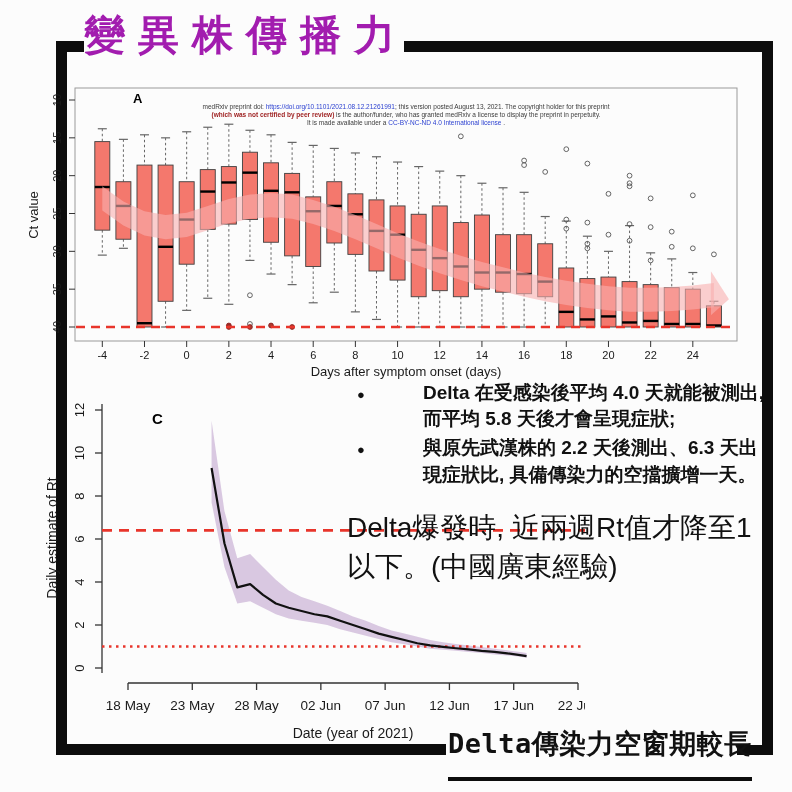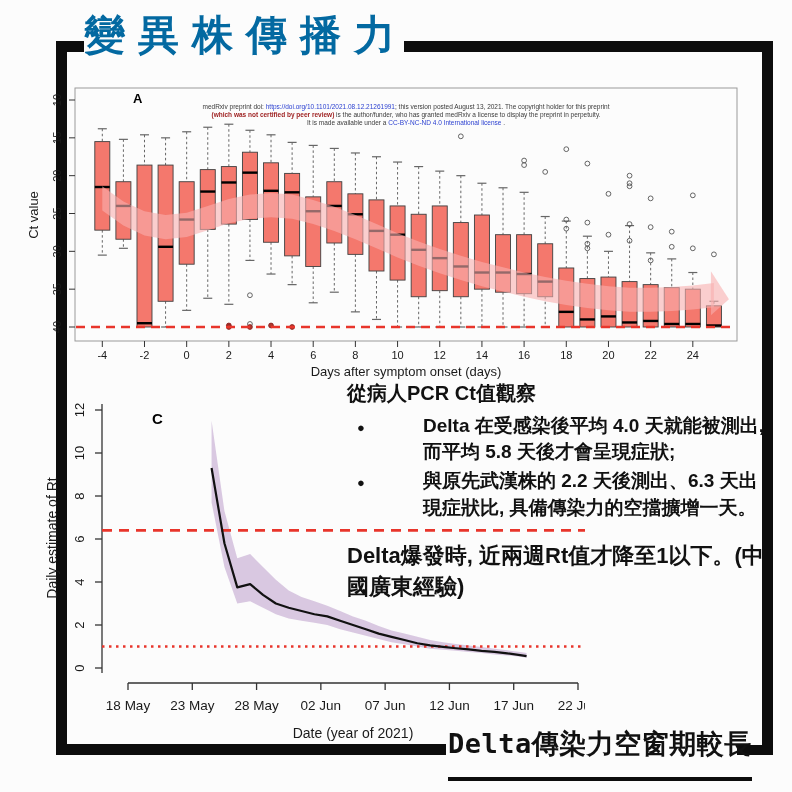--- a/index.html
+++ b/index.html
@@ -11,31 +11,31 @@
   }
   .fbar{position:absolute;background:#0d0d0d;}
   #f-left{left:56px;top:41px;width:11px;height:714px;}
   #f-stub-tl{left:56px;top:41px;width:28px;height:11px;}
   #f-top{left:404px;top:41px;width:369px;height:11px;}
   #f-right{left:762px;top:41px;width:11px;height:714px;}
   #f-bottom{left:56px;top:744px;width:390px;height:11px;}
   #f-corner-h{left:737px;top:745px;width:36px;height:10px;}
   .title{
     position:absolute;left:84px;top:8px;margin:0;
-    font-size:41px;font-weight:900;letter-spacing:13px;color:#0369a1;
+    font-size:41px;font-weight:900;letter-spacing:13px;color:#a21caf;
     white-space:nowrap;
   }
   .chartA{position:absolute;left:25px;top:82px;width:715px;height:300px;}
   .chartC{position:absolute;left:40px;top:388px;width:545px;height:368px;}
   .notes{position:absolute;left:347px;top:380px;width:418px;}
   .nh{font-size:20px;font-weight:700;margin-bottom:6px;}
   .brow{display:flex;font-size:19px;font-weight:700;line-height:1.38;margin-bottom:3px;}
   .dot{flex:0 0 30px;font-size:13px;padding-top:6px;padding-left:10px;}
   .btxt{flex:1;margin-left:36px;}
-  .npara{font-size:22px;font-weight:700;line-height:1.4;margin-top:20px;}
+  .npara{font-size:28px;font-weight:400;line-height:1.4;margin-top:20px;}
   .caption{
     position:absolute;left:448px;top:726px;
     font-size:27px;font-weight:700;letter-spacing:0.5px;
     font-family:"DejaVu Sans Mono","Liberation Sans",sans-serif;
     border-bottom:4px solid #0d0d0d;padding-bottom:15px;white-space:nowrap;
   }
   text{font-family:"Liberation Sans","DejaVu Sans",sans-serif;}
 </style>
 </head>
 <body>
@@ -337,21 +337,20 @@
     <text x="537.995" y="322" text-anchor="middle" font-size="13.5" fill="#1a1a1a">22 Jun</text>
     <text x="313" y="350" text-anchor="middle" font-size="14" fill="#1a1a1a">Date (year of 2021)</text>
     <polygon points="171.57049999999998,32.75 184.4275,123.05000000000001 197.28449999999998,170.35000000000002 210.1415,166.05 222.99849999999998,178.95 235.8555,191.85000000000002 248.71249999999998,202.6 261.5695,209.05 274.4265,213.35 287.2835,217.65 300.1405,223.025 312.9975,228.4 325.8545,232.7 338.7115,238.075 351.5685,242.375 364.4255,245.6 377.28249999999997,248.825 390.1395,252.05 402.99649999999997,254.2 415.8535,255.92 428.71049999999997,257.425 441.5675,258.93 454.42449999999997,260.65 467.2815,262.37 480.13849999999996,263.875 486.567,264.95 486.567,269.68 480.13849999999996,268.82 467.2815,267.53 454.42449999999997,266.455 441.5675,264.95 428.71049999999997,263.875 415.8535,262.8 402.99649999999997,261.725 390.1395,260.65 377.28249999999997,258.5 364.4255,256.35 351.5685,254.2 338.7115,250.975 325.8545,247.75 312.9975,244.525 300.1405,241.3 287.2835,237 274.4265,234.85 261.5695,232.7 248.71249999999998,230.55 235.8555,226.25 222.99849999999998,219.8 210.1415,213.35 197.28449999999998,215.5 184.4275,178.95 171.57049999999998,114.44999999999999" fill="rgba(187,157,202,0.55)"></polygon>
     <line x1="62" y1="142.4" x2="545" y2="142.4" stroke="#e8352b" stroke-width="2.6" stroke-dasharray="10 7"></line>
     <line x1="62" y1="258.5" x2="545" y2="258.5" stroke="#e8352b" stroke-width="2.6" stroke-dasharray="2.5 4.5"></line>
     <polyline points="171.57049999999998,80.04999999999998 184.4275,155.3 197.28449999999998,199.375 210.1415,196.15 222.99849999999998,206.9 235.8555,215.5 248.71249999999998,219.8 261.5695,223.025 274.4265,226.25 287.2835,228.4 300.1405,232.7 312.9975,237 325.8545,241.3 338.7115,245.6 351.5685,248.825 364.4255,252.05 377.28249999999997,255.275 390.1395,257.425 402.99649999999997,258.93 415.8535,260.22 428.71049999999997,261.295 441.5675,262.8 454.42449999999997,263.875 467.2815,265.38 480.13849999999996,267.1 486.567,268.175" fill="none" stroke="#111111" stroke-width="2.2" stroke-linejoin="round"></polyline>
     <text x="112" y="36" font-size="15" font-weight="bold" fill="#000">C</text>
   </svg>
 
 <div class="notes">
-  <div class="nh">從病人PCR Ct值觀察</div>
   <div class="brow">
     <span class="dot">●</span>
     <span class="btxt">Delta 在受感染後平均 4.0 天就能被測出, 而平均 5.8 天後才會呈現症狀;</span>
   </div>
   <div class="brow">
     <span class="dot">●</span>
     <span class="btxt">與原先武漢株的 2.2 天後測出、6.3 天出現症狀比, 具備傳染力的空擋擴增一天。</span>
   </div>
   <div class="npara">Delta爆發時, 近兩週Rt值才降至1以下。(中國廣東經驗)</div>
 </div>

